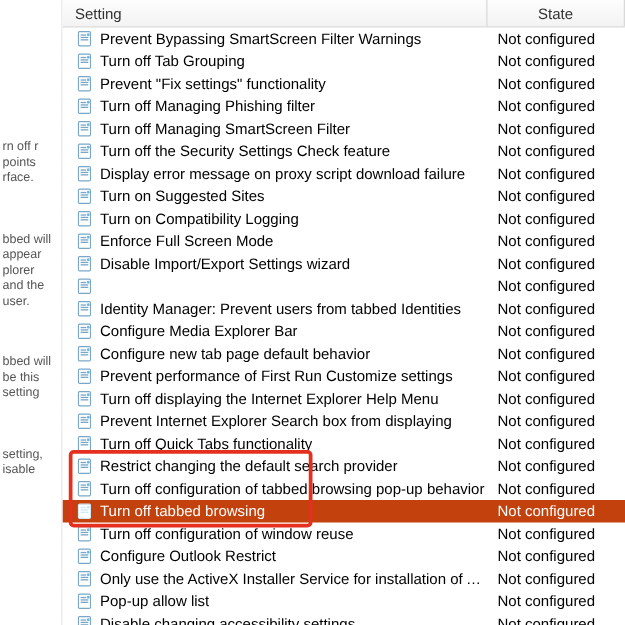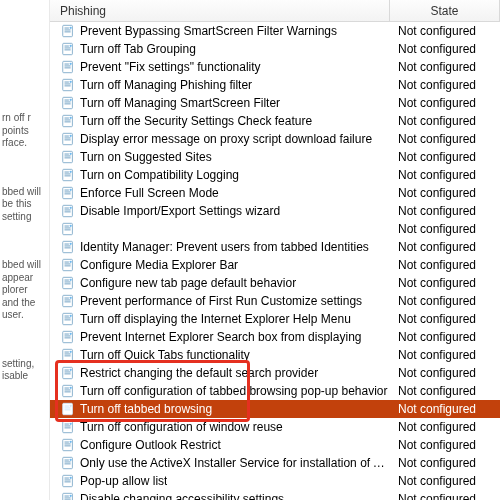--- a/index.html
+++ b/index.html
@@ -121,29 +121,29 @@
   }
 </style>
 </head>
 <body>
 
 <div class="wrap">
   <div class="sidebar">
     <div class="spacer" style="height:70px"></div>
     <div id="sidebar-items">
         <div class="snippet">rn off r points rface.</div>
+        <div class="snippet">bbed will appear plorer and the user.</div>
         <div class="snippet">bbed will be this setting</div>
-        <div class="snippet">bbed will appear plorer and the user.</div>
         <div class="snippet">setting, isable</div>
       </div>
   </div>
   <div class="main">
     <div class="headers">
       <div class="col-setting">
-        <span>Phishing</span>
+        <span>Setting</span>
       </div>
       <div class="col-state">
         <span>State</span>
       </div>
     </div>
     <div class="list" id="list">
         <div class="row">
           <div class="cell-setting">
             <span class="icon">
               <svg viewBox="0 0 16 16" width="14" height="14">

